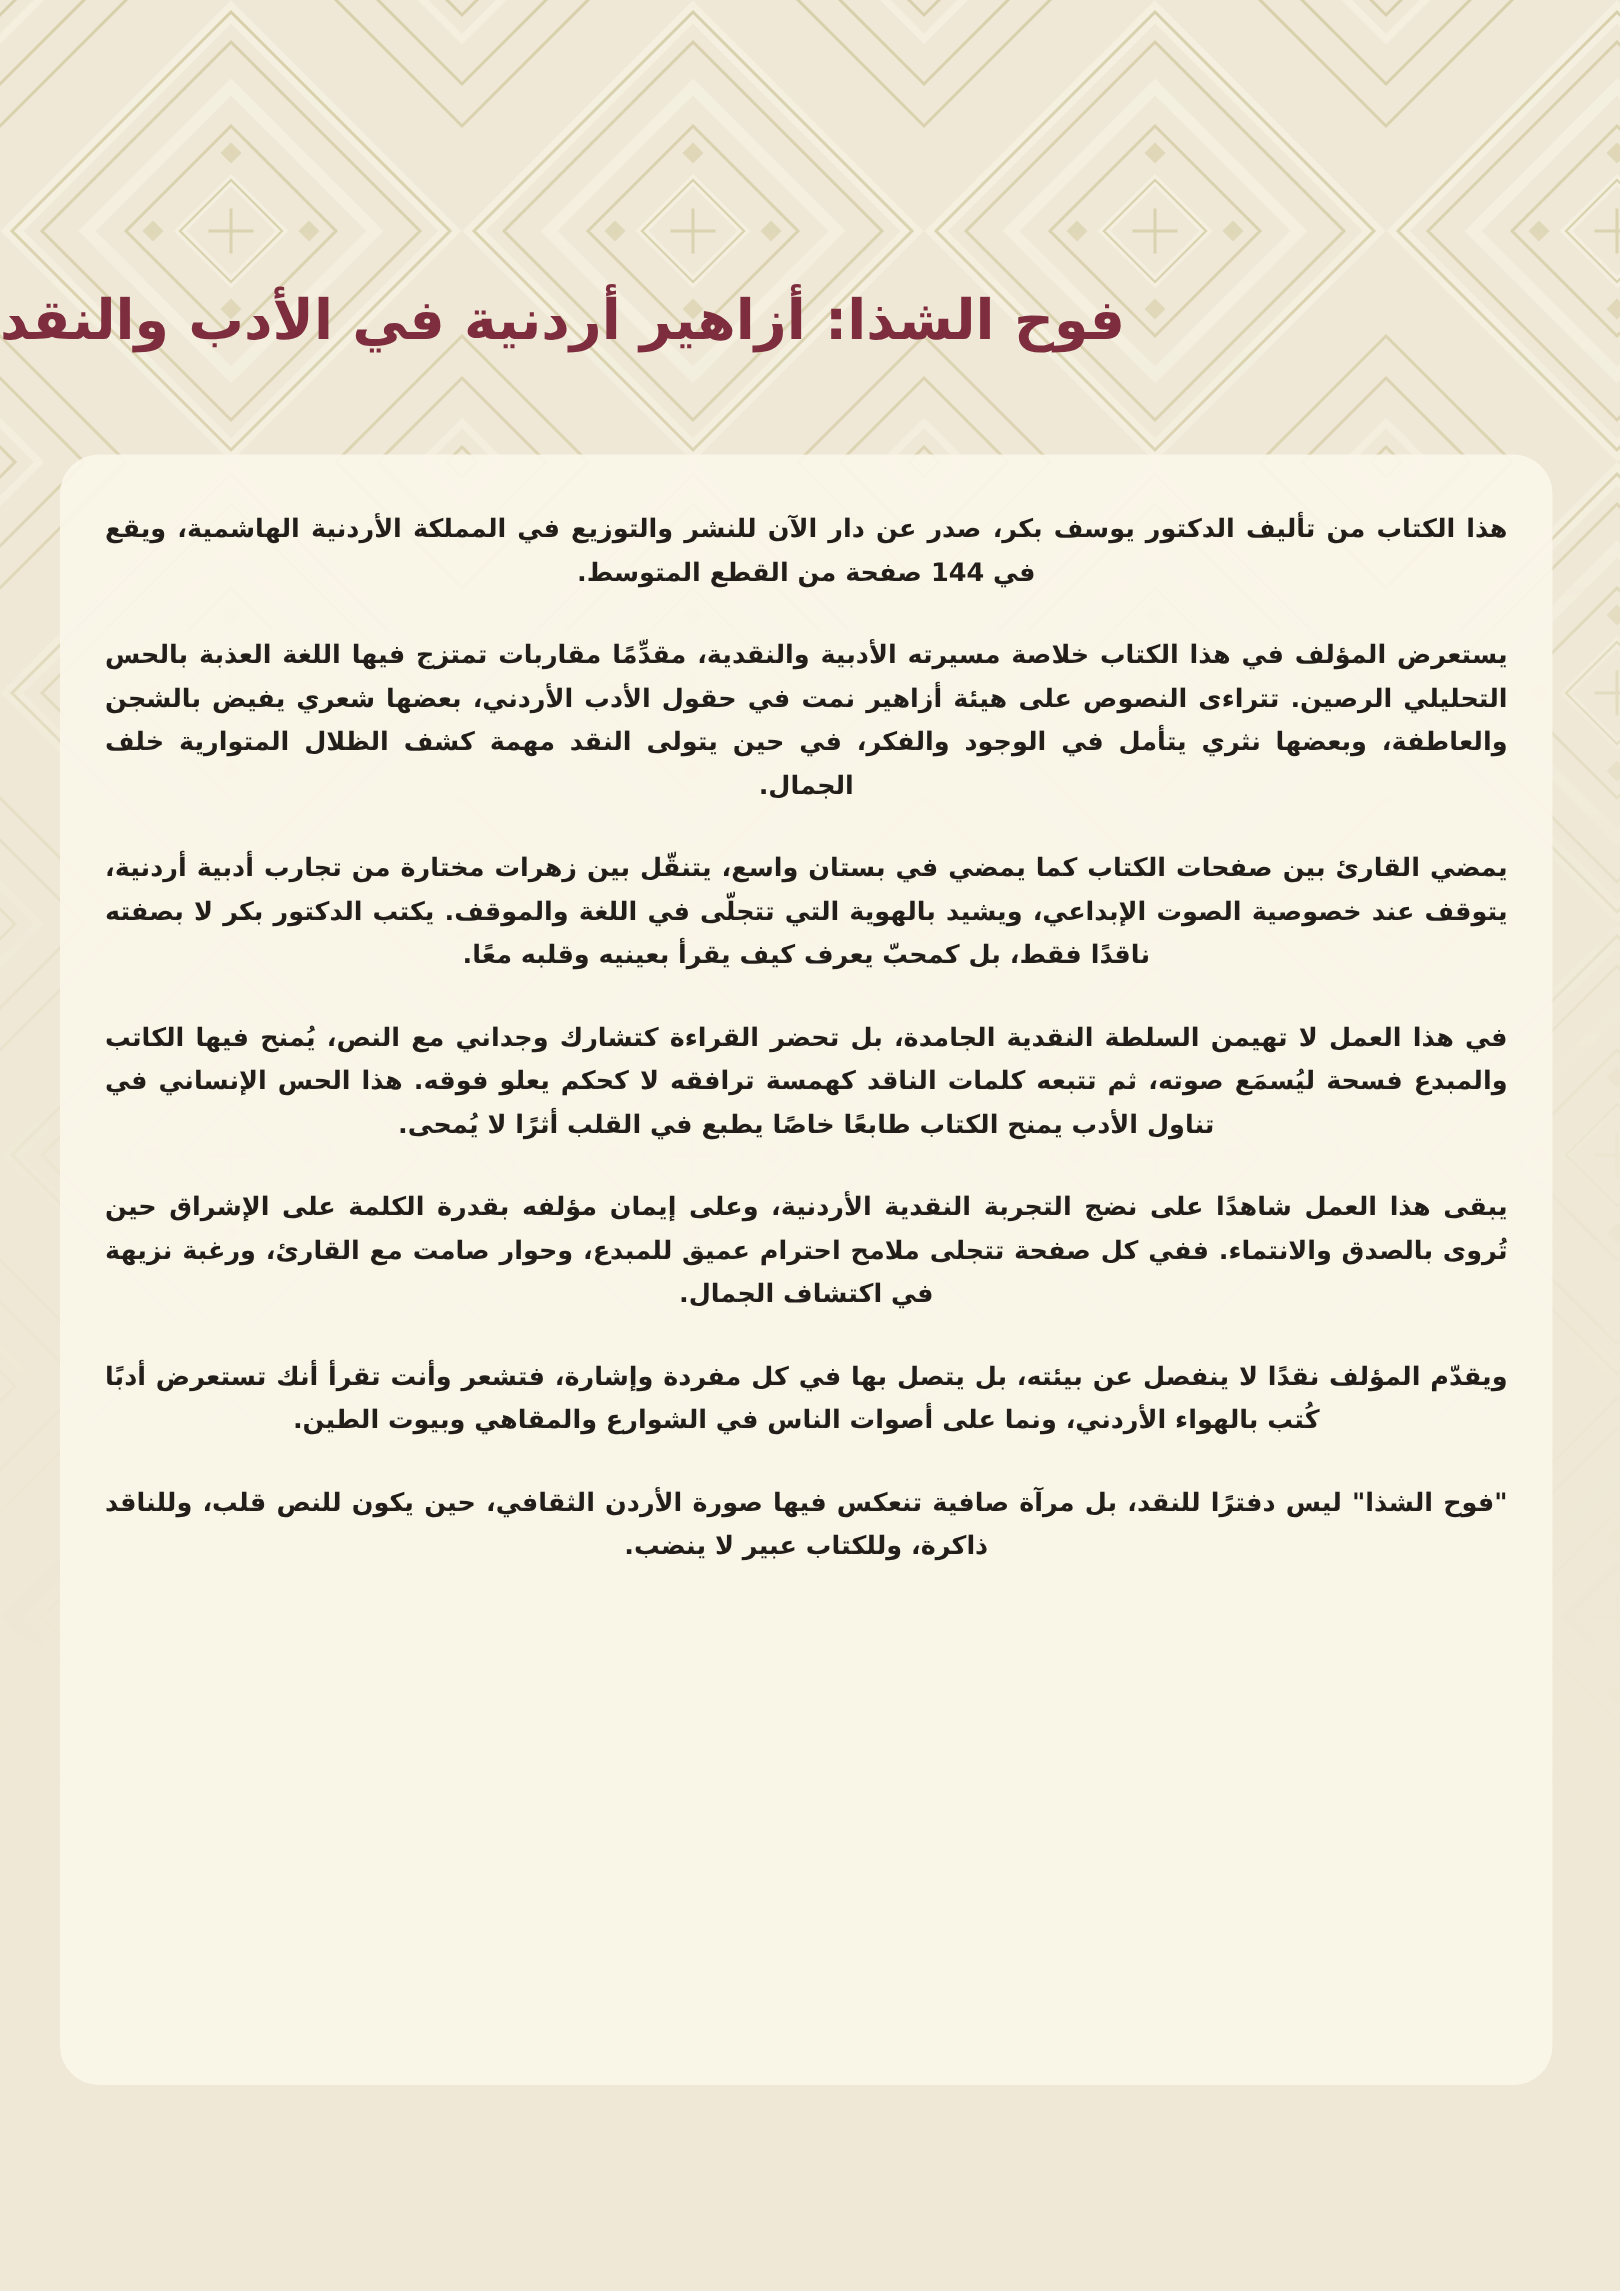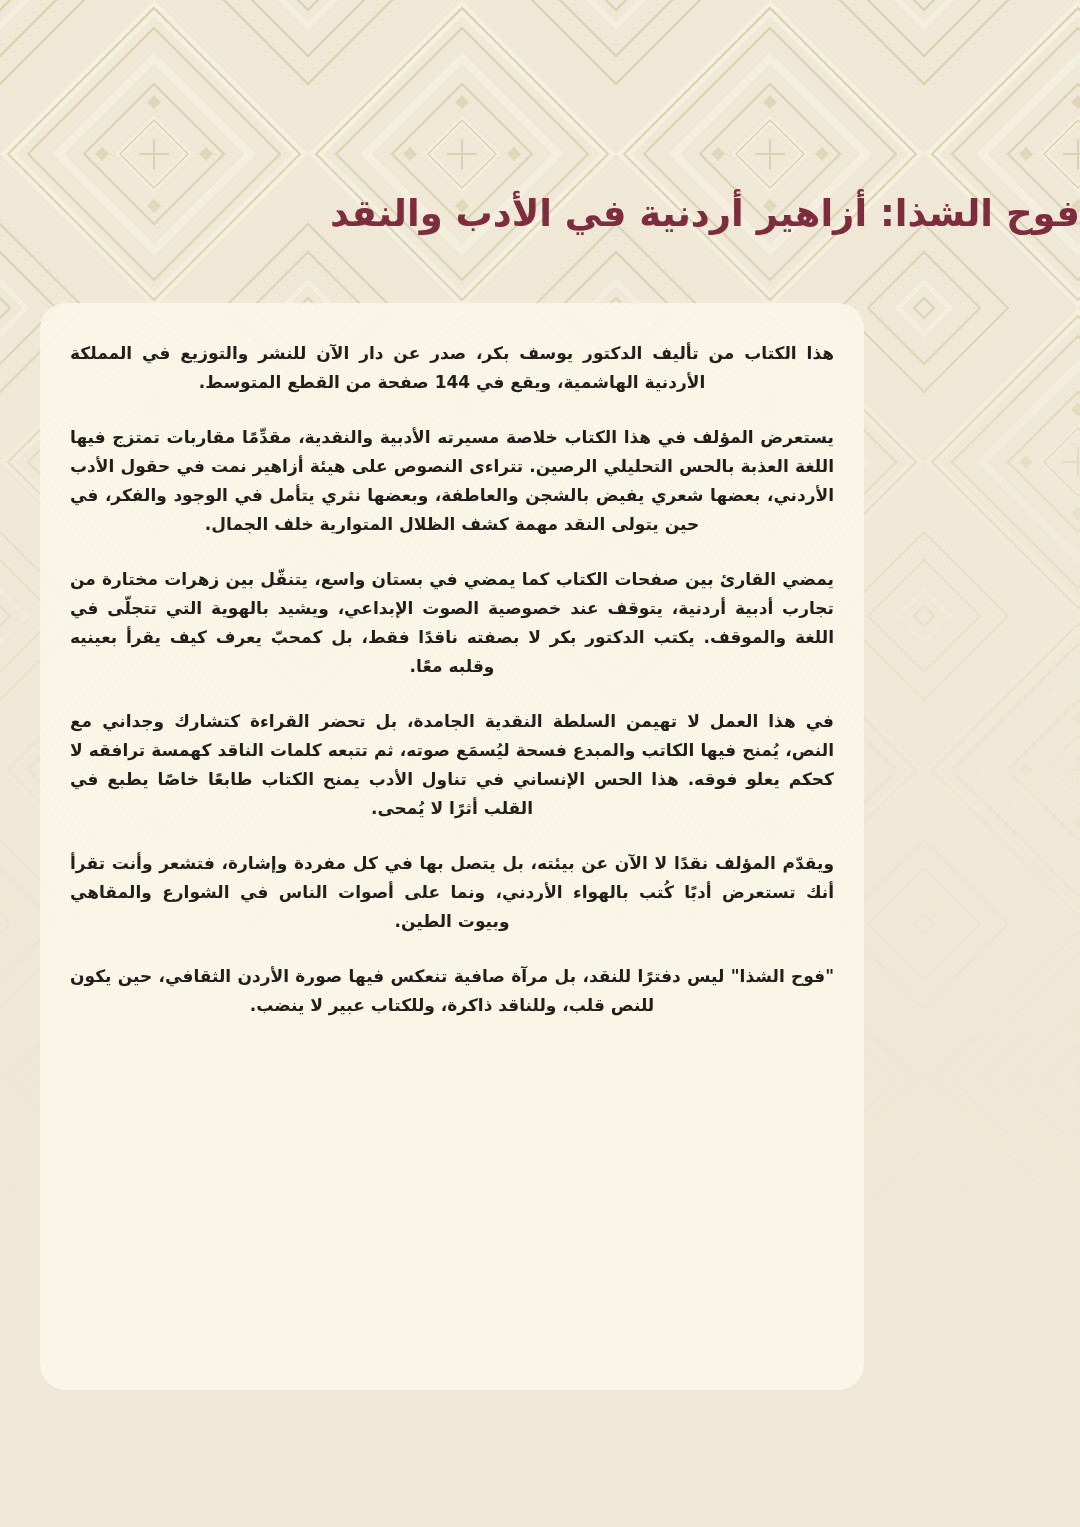--- a/index.html
+++ b/index.html
@@ -20,32 +20,32 @@
     position:absolute;
     inset:0;
     display:block;
   }
   .page-title{
     position:absolute;
     top:192px;
     left:0;
     right:0;
     margin:0;
-    text-align:right;
+    text-align:left;
     font-size:37px;
     font-weight:bold;
     letter-spacing:0;
     color:var(--title-color,#7e2d3e);
     z-index:3;
   }
   .content-panel{
     position:absolute;
     top:303px;
     left:40px;
-    width:824px;
+    width:995px;
     height:1087px;
     box-sizing:border-box;
     padding:36px 30px 30px 30px;
     background:rgba(250,245,232,0.93);
     border-radius:26px;
     z-index:2;
   }
   .article-body p{
     margin:0 0 26px 0;
     direction:rtl;
@@ -121,18 +121,19 @@
   </svg>
 
   <h1 class="page-title">فوح الشذا: أزاهير أردنية في الأدب والنقد</h1>
 
   <div class="content-panel">
     <div class="article-body" id="article-body">
         <p>هذا الكتاب من تأليف الدكتور يوسف بكر، صدر عن دار الآن للنشر والتوزيع في المملكة الأردنية الهاشمية، ويقع في 144 صفحة من القطع المتوسط.</p>
         <p>يستعرض المؤلف في هذا الكتاب خلاصة مسيرته الأدبية والنقدية، مقدِّمًا مقاربات تمتزج فيها اللغة العذبة بالحس التحليلي الرصين. تتراءى النصوص على هيئة أزاهير نمت في حقول الأدب الأردني، بعضها شعري يفيض بالشجن والعاطفة، وبعضها نثري يتأمل في الوجود والفكر، في حين يتولى النقد مهمة كشف الظلال المتوارية خلف الجمال.</p>
         <p>يمضي القارئ بين صفحات الكتاب كما يمضي في بستان واسع، يتنقّل بين زهرات مختارة من تجارب أدبية أردنية، يتوقف عند خصوصية الصوت الإبداعي، ويشيد بالهوية التي تتجلّى في اللغة والموقف. يكتب الدكتور بكر لا بصفته ناقدًا فقط، بل كمحبّ يعرف كيف يقرأ بعينيه وقلبه معًا.</p>
         <p>في هذا العمل لا تهيمن السلطة النقدية الجامدة، بل تحضر القراءة كتشارك وجداني مع النص، يُمنح فيها الكاتب والمبدع فسحة ليُسمَع صوته، ثم تتبعه كلمات الناقد كهمسة ترافقه لا كحكم يعلو فوقه. هذا الحس الإنساني في تناول الأدب يمنح الكتاب طابعًا خاصًا يطبع في القلب أثرًا لا يُمحى.</p>
-        <p>ويقدّم المؤلف نقدًا لا الآن عن بيئته، بل يتصل بها في كل مفردة وإشارة، فتشعر وأنت تقرأ أنك تستعرض أدبًا كُتب بالهواء الأردني، ونما على أصوات الناس في الشوارع والمقاهي وبيوت الطين.</p>
+        <p>يبقى هذا العمل شاهدًا على نضج التجربة النقدية الأردنية، وعلى إيمان مؤلفه بقدرة الكلمة على الإشراق حين تُروى بالصدق والانتماء. ففي كل صفحة تتجلى ملامح احترام عميق للمبدع، وحوار صامت مع القارئ، ورغبة نزيهة في اكتشاف الجمال.</p>
+        <p>ويقدّم المؤلف نقدًا لا ينفصل عن بيئته، بل يتصل بها في كل مفردة وإشارة، فتشعر وأنت تقرأ أنك تستعرض أدبًا كُتب بالهواء الأردني، ونما على أصوات الناس في الشوارع والمقاهي وبيوت الطين.</p>
         <p>"فوح الشذا" ليس دفترًا للنقد، بل مرآة صافية تنعكس فيها صورة الأردن الثقافي، حين يكون للنص قلب، وللناقد ذاكرة، وللكتاب عبير لا ينضب.</p>
       </div>
   </div>
 
 </div>
 
 </body></html>

